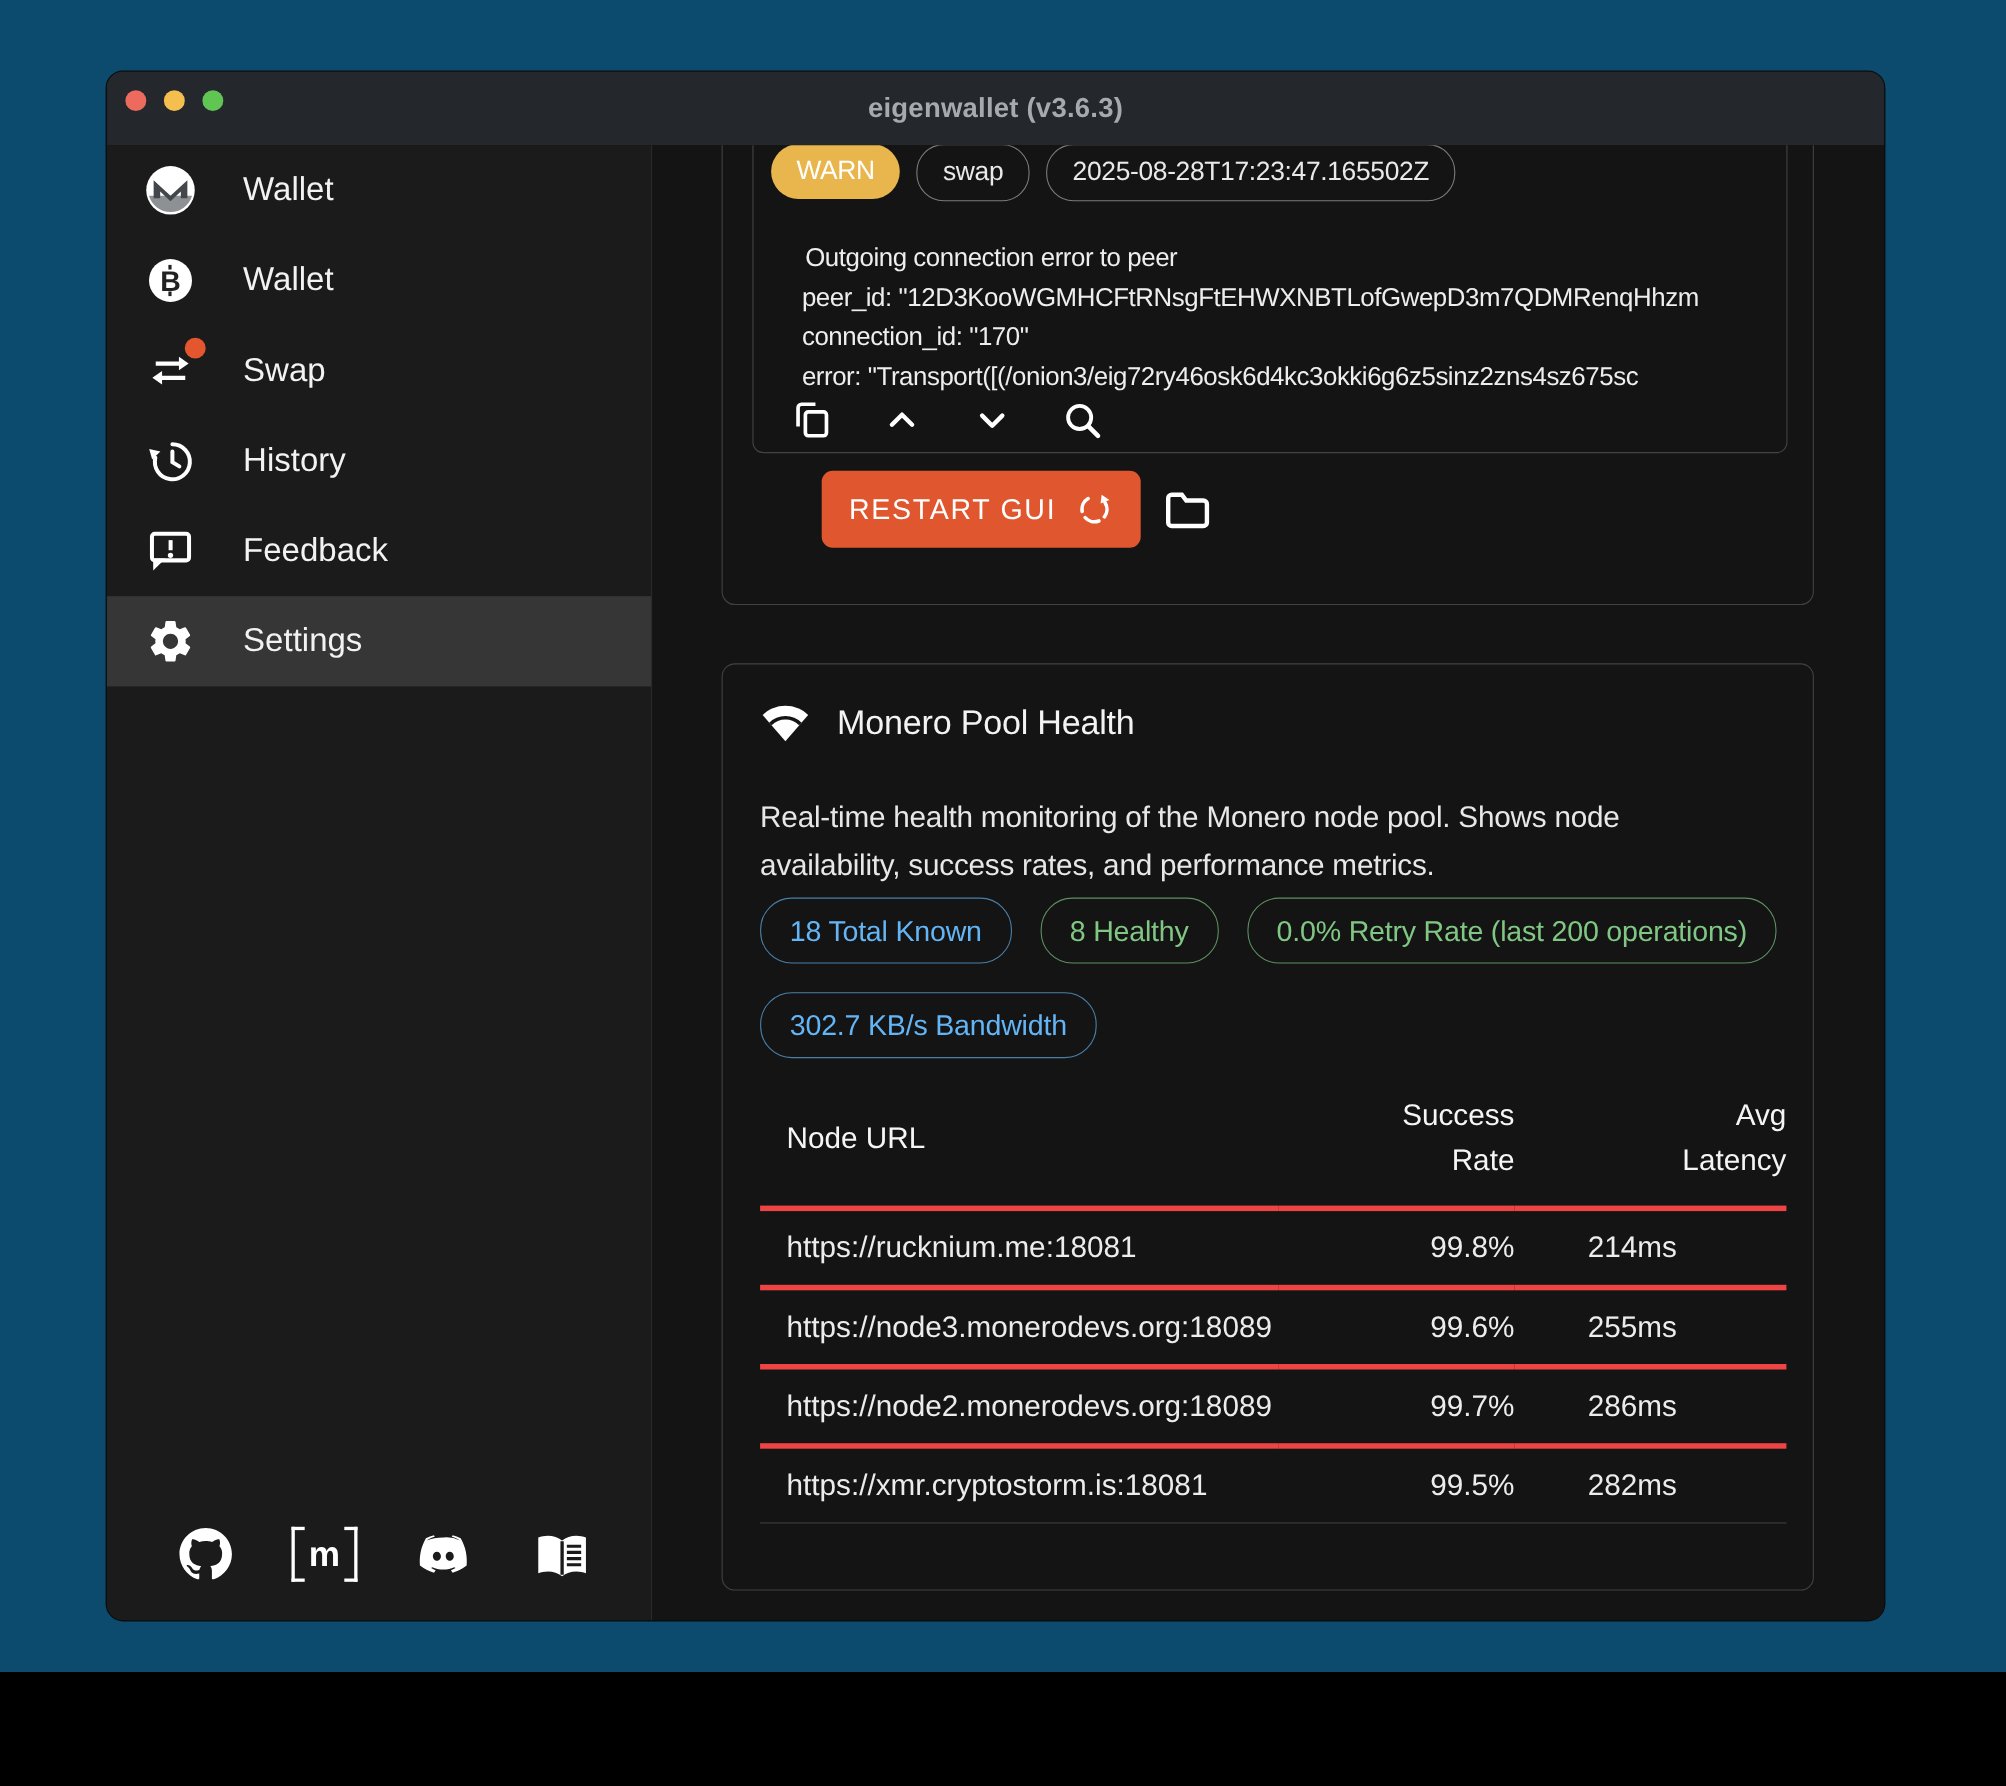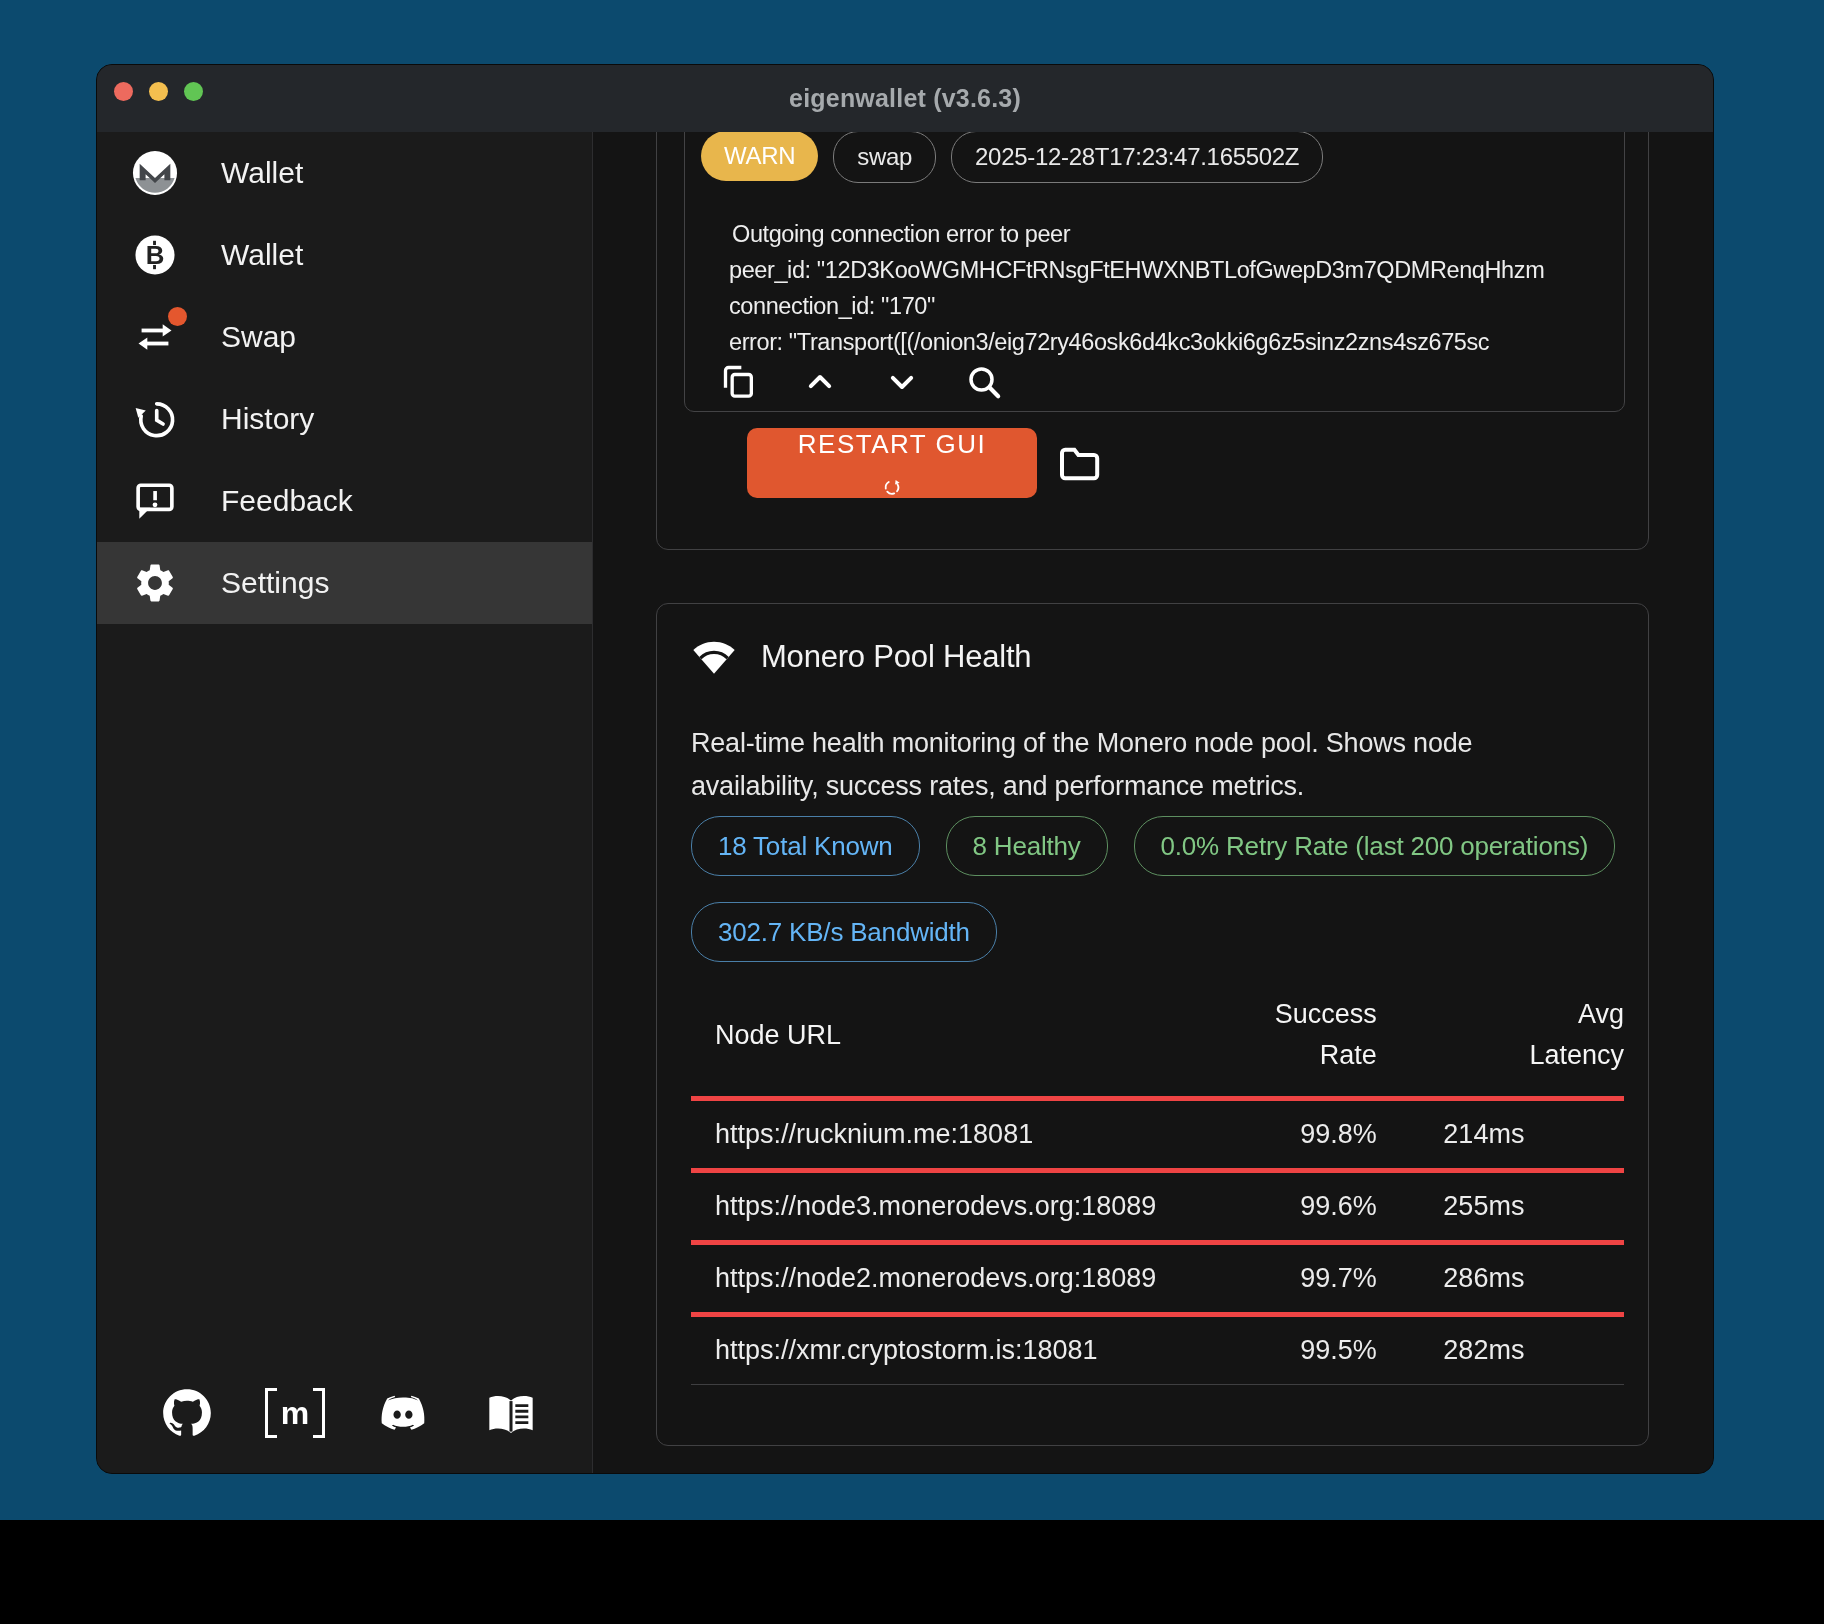--- a/index.html
+++ b/index.html
@@ -46,21 +46,21 @@
   .loglines{position:absolute;left:44px;top:84px;right:4px;color:#eeeeee;font-size:23.5px;
             line-height:36px;letter-spacing:-0.4px;margin-top:30px;}
   .logline{white-space:nowrap;overflow:hidden;}
   .logline:first-child{margin-left:3px;}
   .logctrl{position:absolute;left:31px;top:258px;display:flex;gap:38px;align-items:center;color:#fff;}
   .ctrlbtn{width:44px;height:44px;display:flex;align-items:center;justify-content:center;cursor:pointer;}
   .ctrlbtn svg{width:40px;height:40px;}
   .restart{position:absolute;left:90px;top:321px;width:290px;height:70px;border:none;
            background:#e0572f;color:#fff;border-radius:10px;font-size:26px;letter-spacing:1.5px;
            font-family:"Liberation Sans",sans-serif;display:flex;align-items:center;justify-content:center;
-           gap:18px;cursor:pointer;flex-direction:column;}
+           gap:18px;cursor:pointer;}
   .restart svg{width:34px;height:34px;}
   .folderbtn{position:absolute;left:398px;top:333px;width:48px;height:48px;color:#fff;cursor:pointer;}
   .folderbtn svg{width:48px;height:48px;}
   
   .card2{left:63px;top:471px;width:991px;height:841px;}
   .pool-head{position:absolute;left:34px;top:30px;display:flex;align-items:center;gap:24px;color:#fff;}
   .pool-head svg{width:46px;height:46px;}
   .pool-title{color:#f3f3f3;font-size:31px;letter-spacing:-0.2px;}
   .pool-desc{position:absolute;left:34px;top:118px;width:880px;color:#e7e7e7;font-size:27px;
              line-height:43px;letter-spacing:-0.2px;}
@@ -191,21 +191,21 @@
         </div>
     </div>
 
     <div class="main">
 
       <div class="card card1">
         <div class="logbox">
           <div class="chiprow" id="log-chips">
               <span class="chip warn">WARN</span>
               <span class="chip outline">swap</span>
-              <span class="chip outline">2025-12-28T17:23:47.165502Z</span>
+              <span class="chip outline">2025-08-28T17:23:47.165502Z</span>
             </div>
           <div class="loglines" id="log-lines">
               <div class="logline">Outgoing connection error to peer</div>
               <div class="logline">peer_id: "12D3KooWGMHCFtRNsgFtEHWXNBTLofGwepD3m7QDMRenqHhzm</div>
               <div class="logline">connection_id: "170"</div>
               <div class="logline">error: "Transport([(/onion3/eig72ry46osk6d4kc3okki6g6z5sinz2zns4sz675sc</div>
             </div>
           <div class="logctrl" id="log-controls">
               <div class="ctrlbtn">
                 <svg viewBox="0 0 24 24" fill="none">

